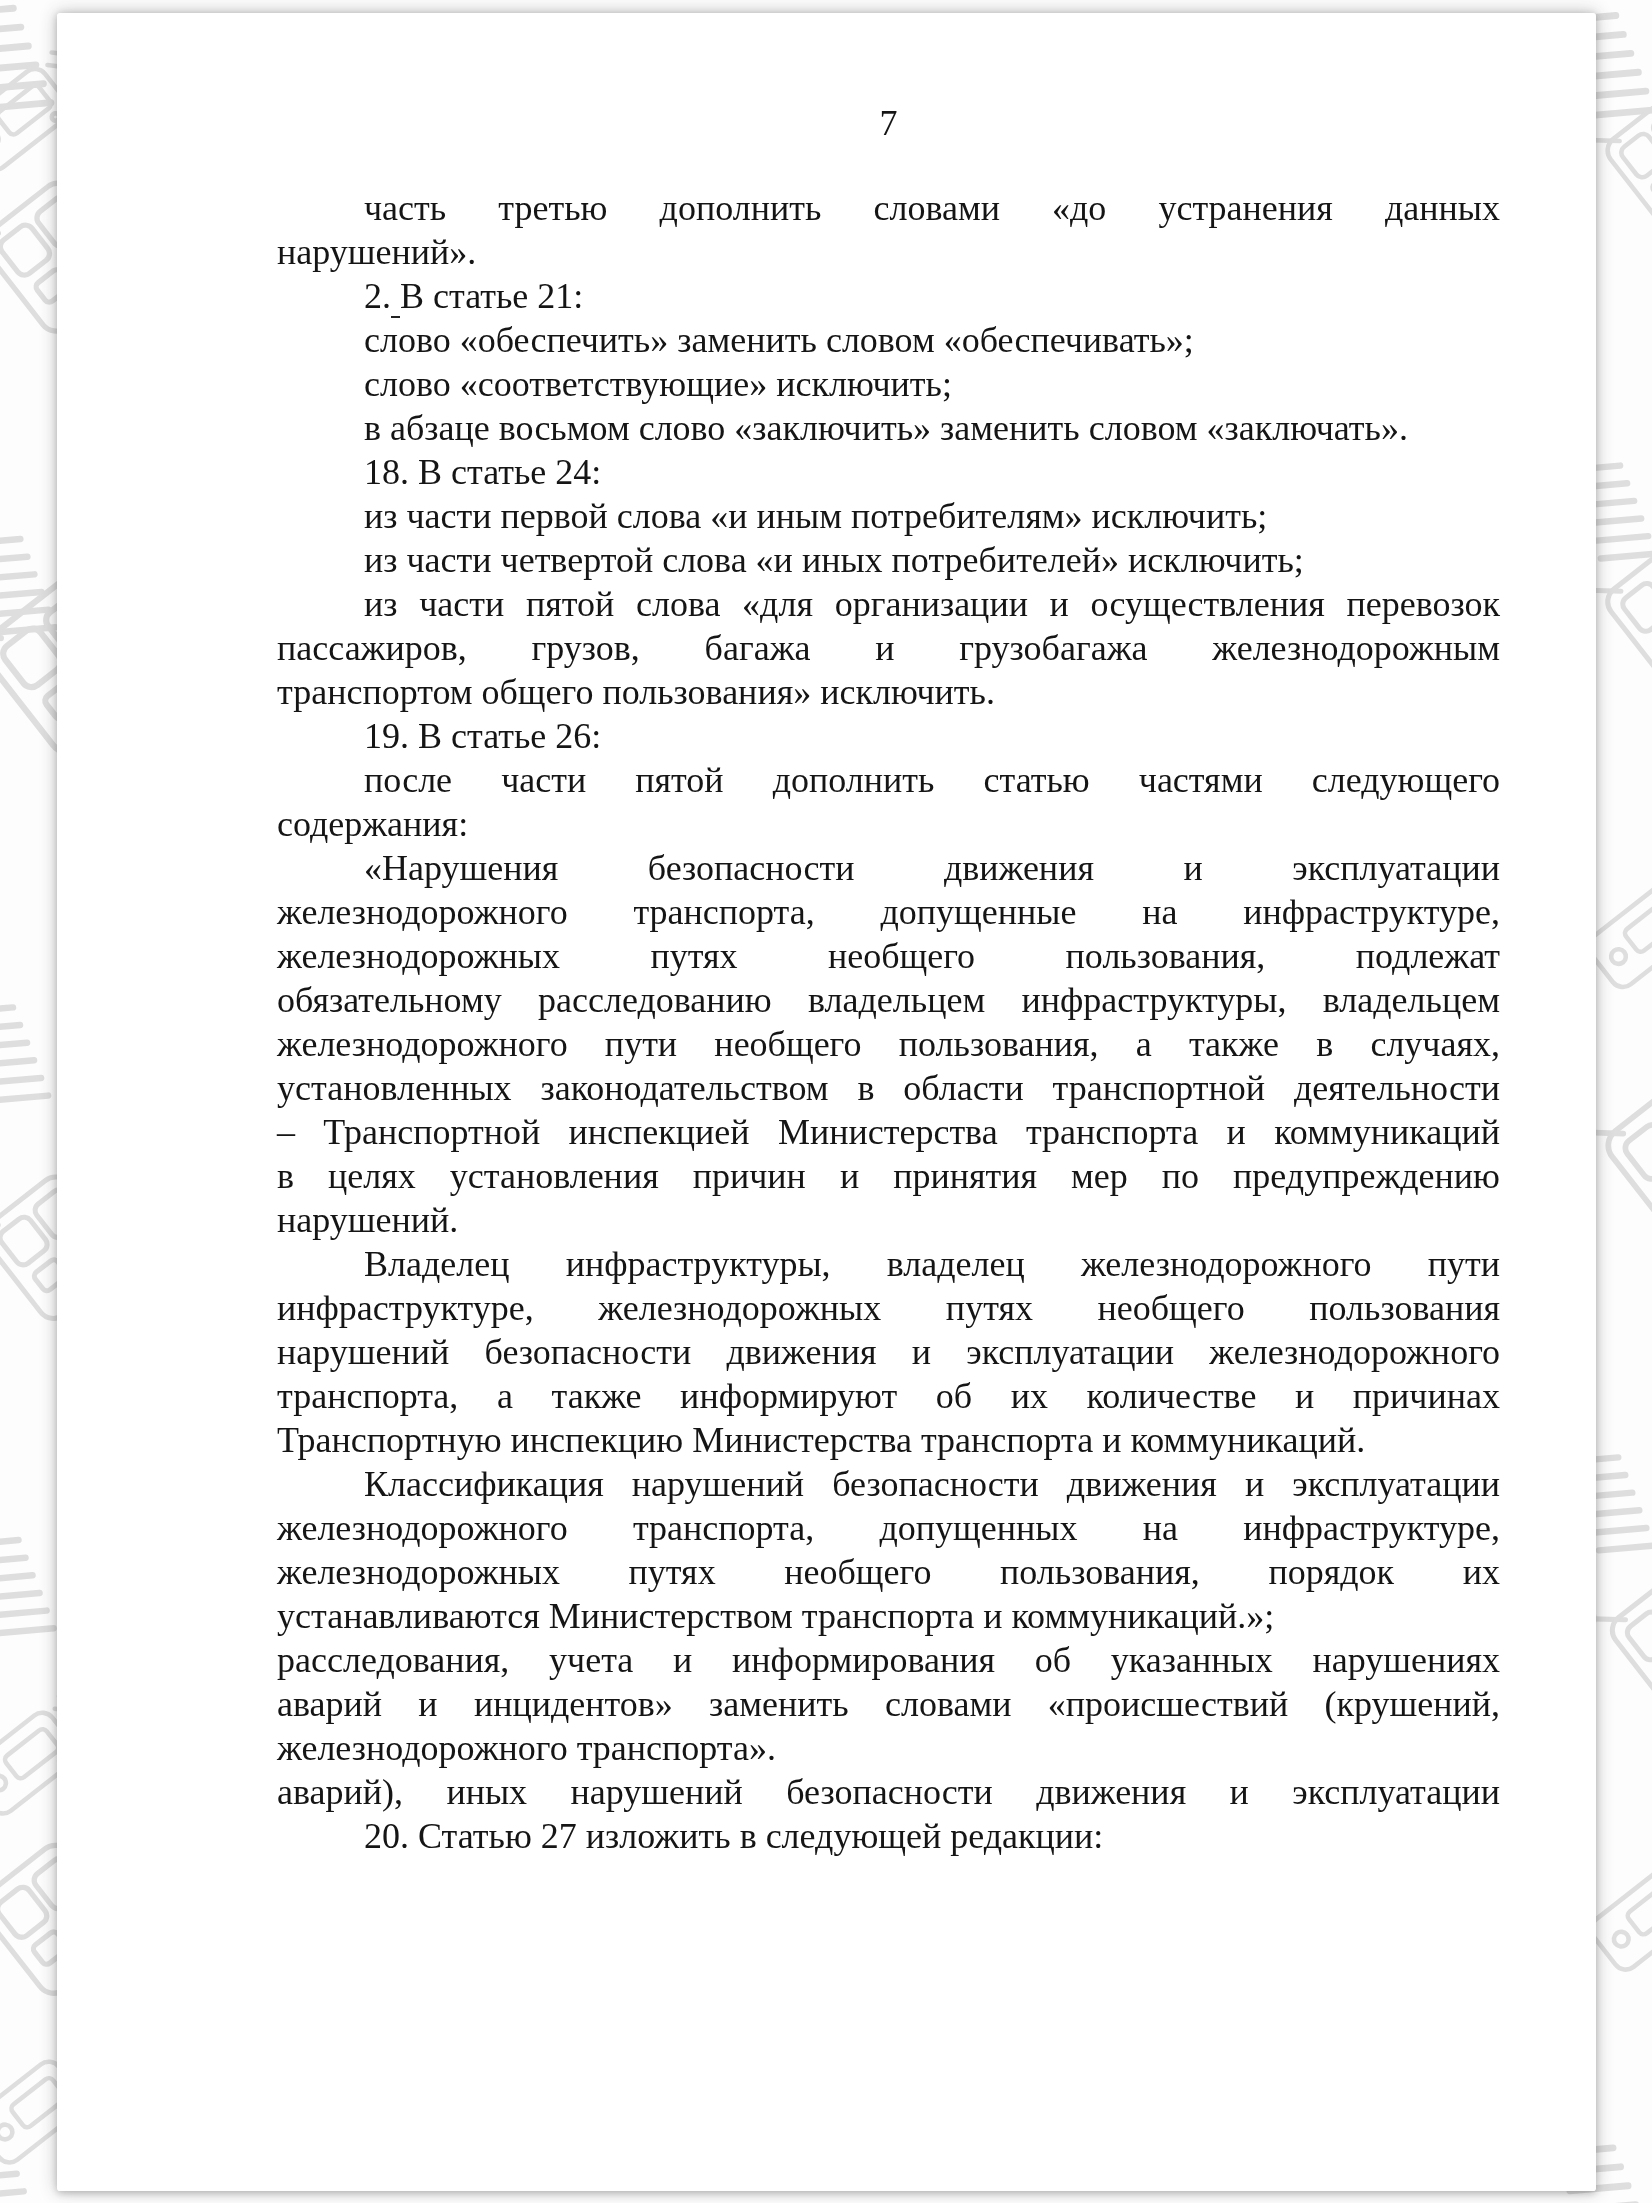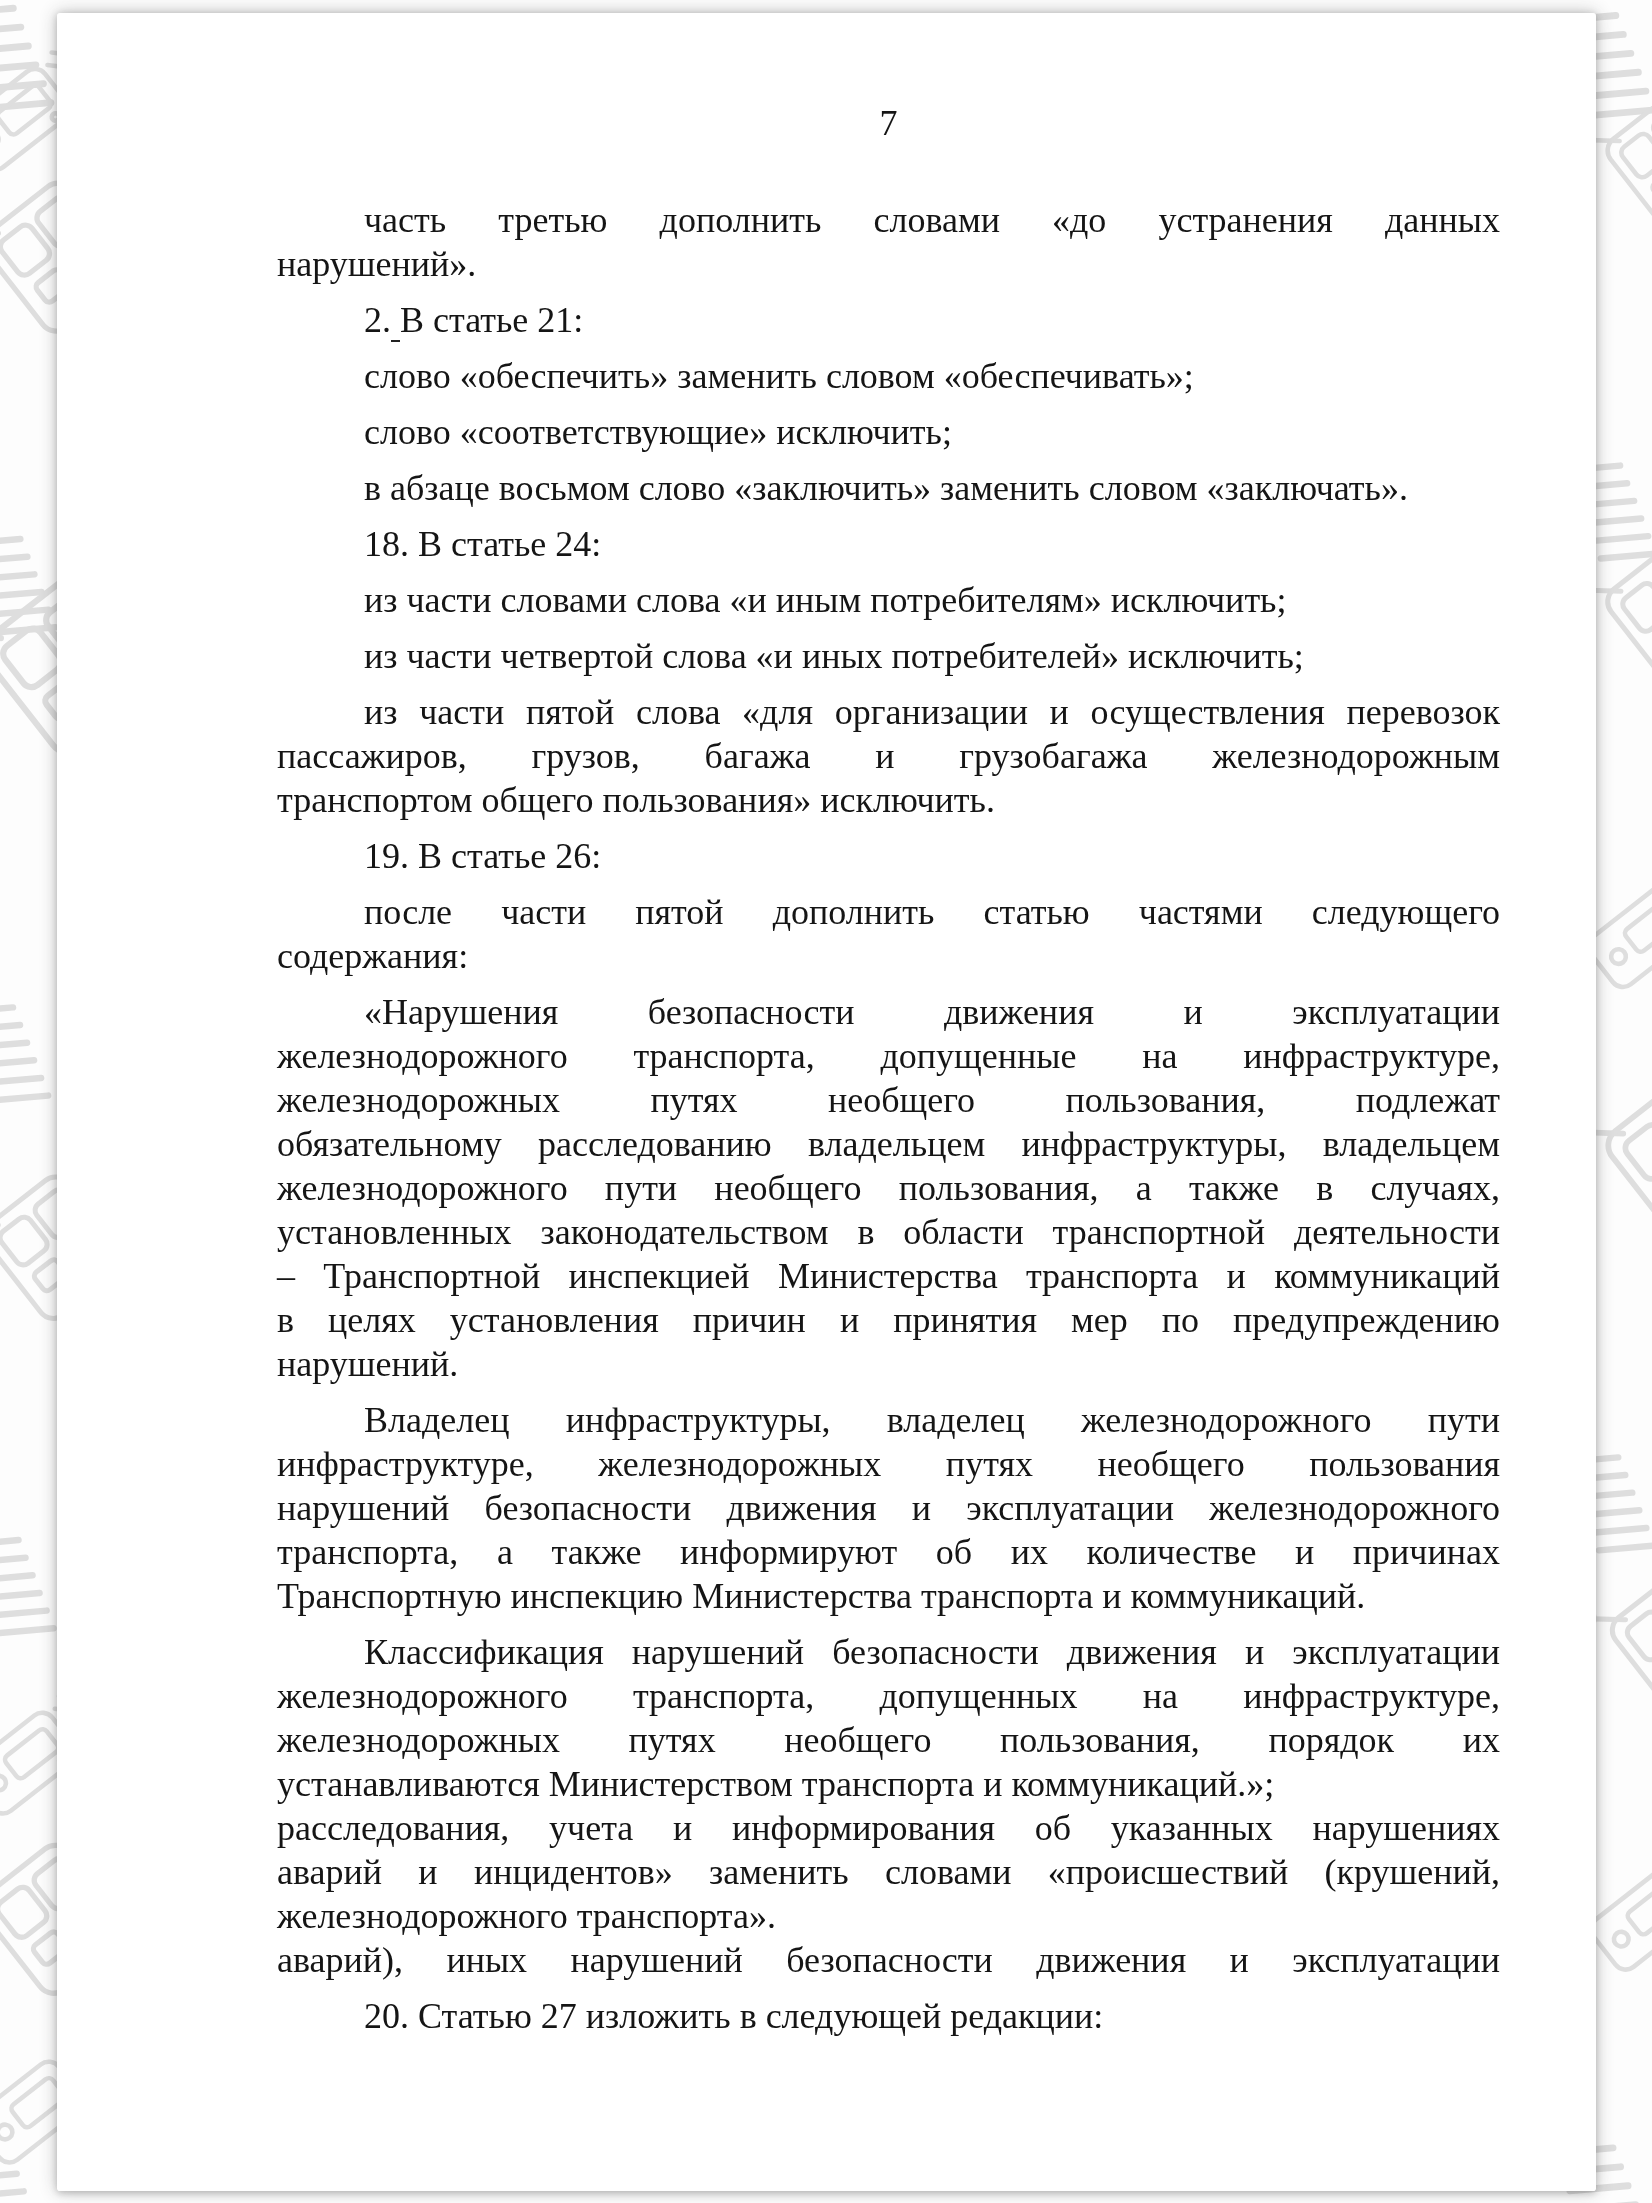--- a/index.html
+++ b/index.html
@@ -17,21 +17,21 @@
     position:absolute;left:220px;top:88px;width:1223px;
     text-align:center;font-size:36px;line-height:44px;color:#151515;
   }
   .content{
     position:absolute;left:220px;top:173px;width:1223px;
     color:#151515;font-size:36px;line-height:44px;
     text-rendering:optimizeLegibility;
   }
   .line{min-height:44px;white-space:normal;}
   .line.just{text-align:justify;text-align-last:justify;}
-  .line.indent{text-indent:87px;margin-top:12px;}
+  .line.indent{text-indent:87px;}
   .usp{white-space:pre;border-bottom:2.8px solid #222;}
 </style>
 </head>
 <body>
 
 <div class="canvas">
 
   <svg class="bg" width="1653" height="2204" viewBox="0 0 1800 2400" fill="none" stroke="#dedede" stroke-width="5" stroke-linecap="round" stroke-linejoin="round">
     <defs>
       <g id="tram">
@@ -91,21 +91,21 @@
   <div class="page">
     <div class="pageno">7</div>
     <div class="content">
         <div class="line indent just">часть третью дополнить словами «до устранения данных</div>
         <div class="line">нарушений».</div>
         <div class="line indent"><span>2.</span><span class="usp"> </span><span>В статье 21:</span></div>
         <div class="line indent">слово «обеспечить» заменить словом «обеспечивать»;</div>
         <div class="line indent">слово «соответствующие» исключить;</div>
         <div class="line indent">в абзаце восьмом слово «заключить» заменить словом «заключать».</div>
         <div class="line indent">18. В статье 24:</div>
-        <div class="line indent">из части словами слова «и иным потребителям» исключить;</div>
+        <div class="line indent">из части первой слова «и иным потребителям» исключить;</div>
         <div class="line indent">из части четвертой слова «и иных потребителей» исключить;</div>
         <div class="line indent just">из части пятой слова «для организации и осуществления перевозок</div>
         <div class="line just">пассажиров, грузов, багажа и грузобагажа железнодорожным</div>
         <div class="line">транспортом общего пользования» исключить.</div>
         <div class="line indent">19. В статье 26:</div>
         <div class="line indent just">после части пятой дополнить статью частями следующего</div>
         <div class="line">содержания:</div>
         <div class="line indent just">«Нарушения безопасности движения и эксплуатации</div>
         <div class="line just">железнодорожного транспорта, допущенные на инфраструктуре,</div>
         <div class="line just">железнодорожных путях необщего пользования, подлежат</div>

